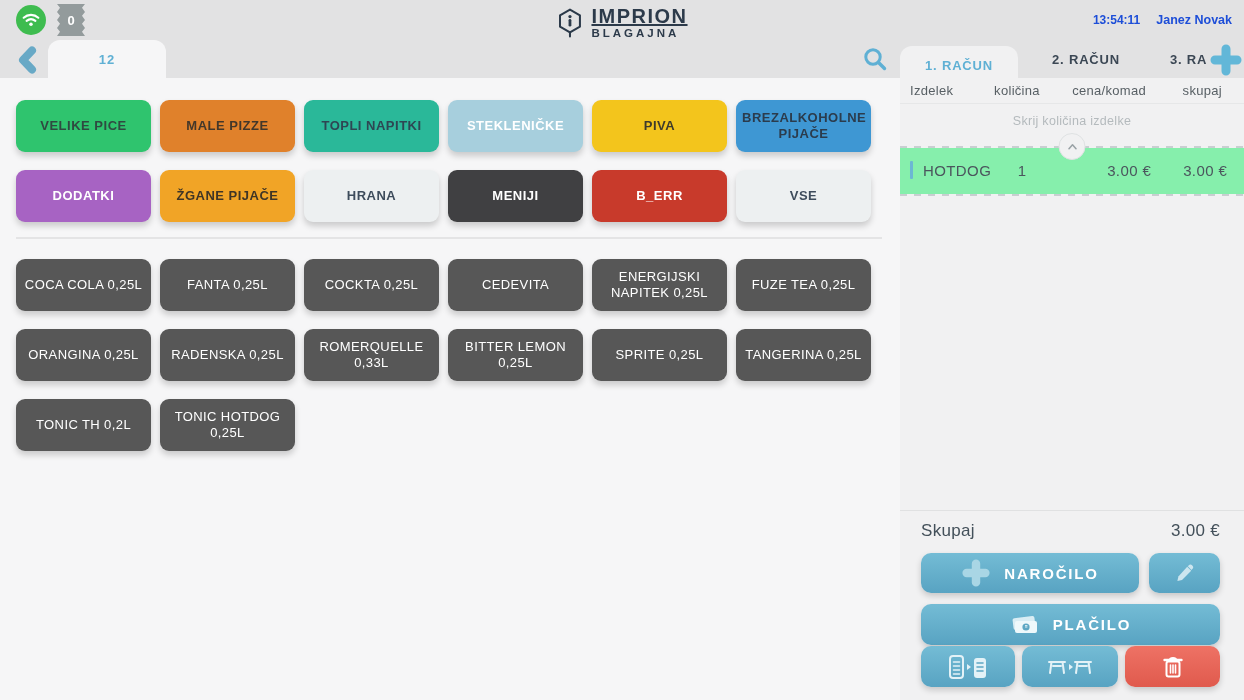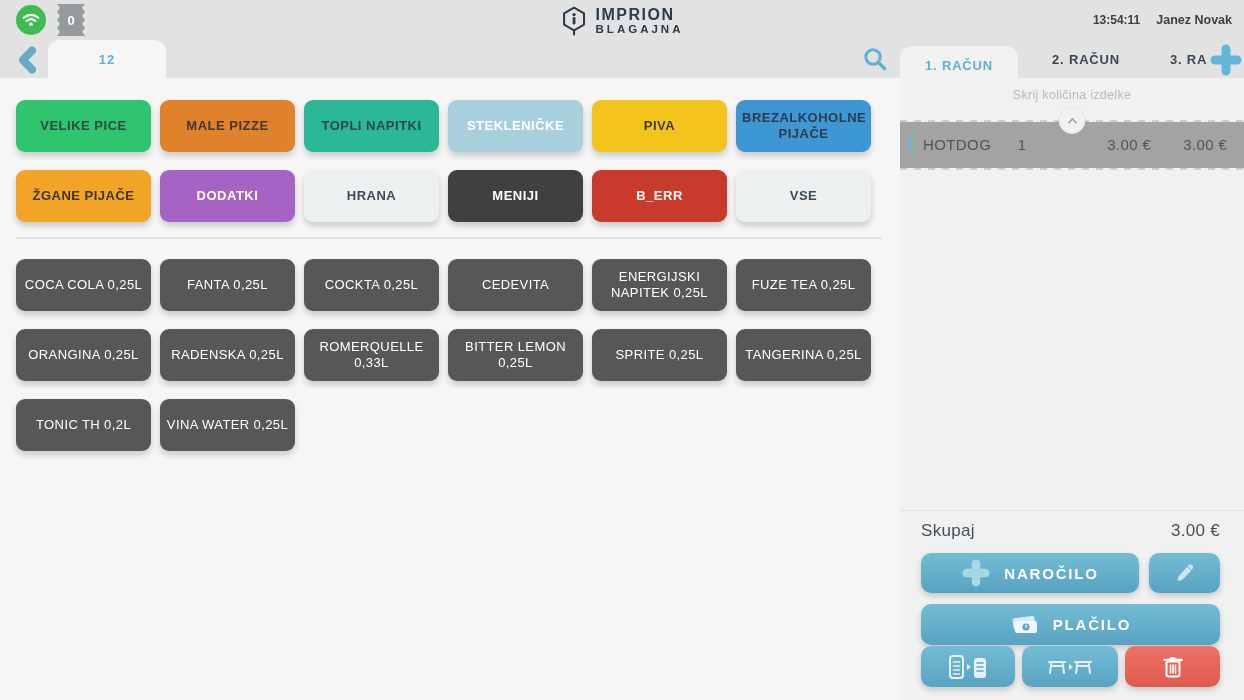--- a/index.html
+++ b/index.html
@@ -9,23 +9,23 @@
   
   .header{position:absolute;top:0;left:0;width:1244px;height:78px;background:#e2e2e3;}
   .topbar{position:relative;height:40px;}
   .wifi-btn{position:absolute;left:16px;top:5px;width:30px;height:30px;border-radius:50%;
     background:#3ebc4f;display:flex;align-items:center;justify-content:center;}
   .stamp{position:absolute;left:57px;top:4px;width:28px;height:32px;background:#939b9c;
     display:flex;align-items:center;justify-content:center;color:#fff;font-size:13px;font-weight:800;
     clip-path:polygon(0 0,100% 0,calc(100% - 3px) 12%,100% 25%,calc(100% - 3px) 37%,100% 50%,calc(100% - 3px) 62%,100% 75%,calc(100% - 3px) 87%,100% 100%,0 100%,3px 87%,0 75%,3px 62%,0 50%,3px 37%,0 25%,3px 12%);}
   .logo{position:absolute;left:50%;top:6px;transform:translateX(-50%);display:flex;align-items:center;gap:8px;color:#2c3a4a;}
   .logo-text{display:flex;flex-direction:column;line-height:1.05;}
-  .logo-title{font-size:16px;font-weight:800;letter-spacing:1.5px;}
+  .logo-title{font-size:20px;font-weight:800;letter-spacing:1.5px;text-decoration:underline;}
   .logo-sub{font-size:11.5px;font-weight:600;letter-spacing:3px;}
-  .top-right{position:absolute;right:12px;top:0;height:40px;display:flex;align-items:center;gap:16px;color:#404040;}
+  .top-right{position:absolute;right:12px;top:0;height:40px;display:flex;align-items:center;gap:16px;color:#1d4ed8;}
   .clock{font-size:12px;font-weight:700;}
   .user{font-size:12.5px;font-weight:800;}
 
   .back-btn{position:absolute;left:13px;top:45px;width:28px;height:30px;border:none;background:transparent;cursor:pointer;padding:0;}
   .tab12{position:absolute;left:48px;top:40px;width:118px;height:38px;background:#f6f6f7;
     border-radius:12px 12px 0 0;border:none;color:#5fb0d4;font-size:13px;font-weight:700;letter-spacing:1px;cursor:pointer;}
   .search-btn{position:absolute;left:860px;top:45px;width:30px;height:30px;border:none;background:transparent;cursor:pointer;padding:0;}
 
   .rtab{position:absolute;top:40px;height:38px;border:none;background:transparent;
     font-size:13px;font-weight:600;color:#3b4754;letter-spacing:0.8px;cursor:pointer;}
@@ -49,21 +49,21 @@
   .panel{position:absolute;top:78px;left:900px;width:344px;bottom:0;background:#f1f1f2;display:flex;flex-direction:column;}
   .r-grid{display:grid;grid-template-columns:1fr 62px 98px 76px;align-items:center;padding:0 22px 0 10px;}
   .r-head{height:26px;border-bottom:1px solid #e6e7e8;color:#575f64;font-size:13px;font-weight:500;letter-spacing:.3px;}
   .r-head .c-qty{text-align:center;}
   .r-head .c-unit,.r-head .c-total{text-align:right;}
   .hide-label{margin-top:10px;text-align:center;color:#b4babd;font-size:12.5px;letter-spacing:.3px;cursor:pointer;}
   .dashwrap{position:relative;margin-top:18px;height:2px;}
   .dash{height:2px;background-image:repeating-linear-gradient(90deg,#c9ced1 0 7px,transparent 7px 14px);}
   .dash-circle{position:absolute;left:50%;top:-13px;transform:translateX(-50%);width:27px;height:27px;border-radius:50%;
     background:#f1f1f2;border:1px solid #dfe2e3;display:flex;align-items:center;justify-content:center;cursor:pointer;}
-  .r-row{height:46px;background:#a3a3a3;border-bottom:2px dashed transparent;cursor:pointer;
+  .r-row{height:46px;background:#86efac;border-bottom:2px dashed transparent;cursor:pointer;
     color:#4b555d;font-size:15px;letter-spacing:.4px;}
   .r-rows-dashbottom{height:2px;background-image:repeating-linear-gradient(90deg,#c9ced1 0 7px,transparent 7px 14px);}
   .r-name{display:flex;align-items:center;gap:10px;}
   .accent{width:3px;height:18px;background:#6cb7d3;border-radius:1px;flex:none;}
   .r-qty{text-align:center;}
   .r-unit,.r-total{text-align:right;}
   .r-spacer{flex:1;}
 
   .footer{border-top:1px solid #e0e1e2;padding:7px 24px 13px 21px;}
   .sum-row{display:flex;justify-content:space-between;align-items:center;height:26px;margin-bottom:9px;
@@ -147,47 +147,53 @@
   </div>
 
   <div class="main">
     <div class="btn-grid">
         <button class="cat-btn" style="background: rgb(47, 196, 110); color: rgb(47, 74, 65);">VELIKE PICE</button>
         <button class="cat-btn" style="background: rgb(224, 129, 43); color: rgb(67, 55, 42);">MALE PIZZE</button>
         <button class="cat-btn" style="background: rgb(42, 184, 153); color: rgb(46, 70, 83);">TOPLI NAPITKI</button>
         <button class="cat-btn selected" style="background: rgb(167, 207, 221); color: rgb(255, 255, 255);">STEKLENIČKE</button>
         <button class="cat-btn" style="background: rgb(243, 197, 28); color: rgb(62, 59, 44);">PIVA</button>
         <button class="cat-btn" style="background: rgb(62, 151, 211); color: rgb(43, 60, 77);">BREZALKOHOLNE PIJAČE</button>
+        <button class="cat-btn" style="background: rgb(167, 99, 195); color: rgb(255, 255, 255);">DODATKI</button>
         <button class="cat-btn" style="background: rgb(241, 164, 38); color: rgb(63, 53, 38);">ŽGANE PIJAČE</button>
-        <button class="cat-btn" style="background: rgb(167, 99, 195); color: rgb(255, 255, 255);">DODATKI</button>
         <button class="cat-btn" style="background: rgb(237, 240, 241); color: rgb(62, 76, 92);">HRANA</button>
         <button class="cat-btn" style="background: rgb(64, 64, 66); color: rgb(255, 255, 255);">MENIJI</button>
         <button class="cat-btn" style="background: rgb(200, 58, 43); color: rgb(255, 255, 255);">B_ERR</button>
         <button class="cat-btn" style="background: rgb(237, 240, 241); color: rgb(62, 76, 92);">VSE</button>
       </div>
     <div class="divider"></div>
     <div class="btn-grid">
         <button class="prod-btn">COCA COLA 0,25L</button>
         <button class="prod-btn">FANTA 0,25L</button>
         <button class="prod-btn">COCKTA 0,25L</button>
         <button class="prod-btn">CEDEVITA</button>
         <button class="prod-btn">ENERGIJSKI NAPITEK 0,25L</button>
         <button class="prod-btn">FUZE TEA 0,25L</button>
         <button class="prod-btn">ORANGINA 0,25L</button>
         <button class="prod-btn">RADENSKA 0,25L</button>
         <button class="prod-btn">ROMERQUELLE 0,33L</button>
         <button class="prod-btn">BITTER LEMON 0,25L</button>
         <button class="prod-btn">SPRITE 0,25L</button>
         <button class="prod-btn">TANGERINA 0,25L</button>
         <button class="prod-btn">TONIC TH 0,2L</button>
-        <button class="prod-btn">VINA WATER 0,25L</button>
+        <button class="prod-btn">TONIC HOTDOG 0,25L</button>
       </div>
   </div>
 
   <div class="panel">
+    <div class="r-grid r-head">
+      <span class="c-item">Izdelek</span>
+      <span class="c-qty">količina</span>
+      <span class="c-unit">cena/komad</span>
+      <span class="c-total">skupaj</span>
+    </div>
 
     <div class="hide-label">Skrij količina izdelke</div>
     <div class="dashwrap">
       <div class="dash"></div>
       <div class="dash-circle">
         <svg width="14" height="14" viewBox="0 0 16 16">
           <path d="M4 10 L8 5.5 L12 10" fill="none" stroke="#9aa2a6" stroke-width="1.8" stroke-linecap="round" stroke-linejoin="round"></path>
         </svg>
       </div>
     </div>

